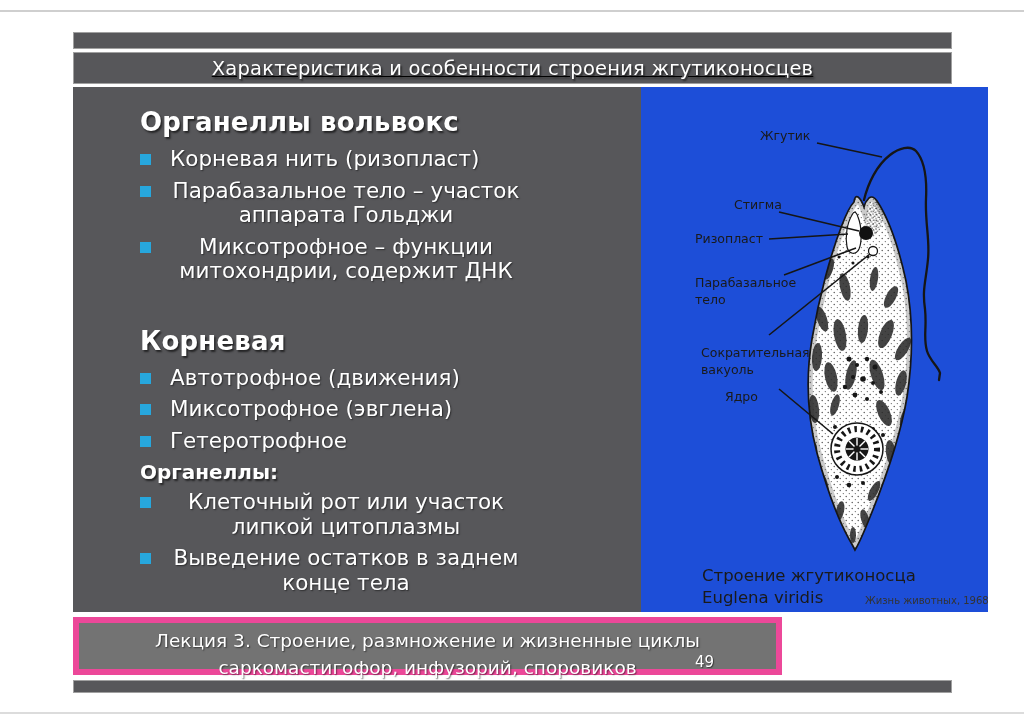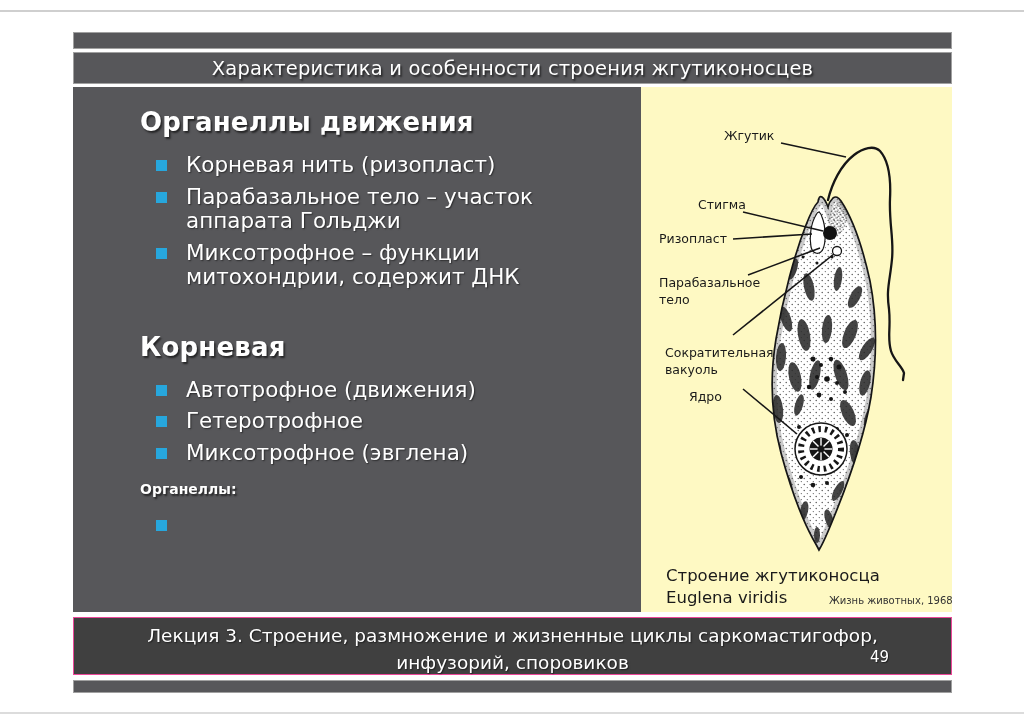--- a/index.html
+++ b/index.html
@@ -6,58 +6,58 @@
   body{
     width:1024px;height:723px;position:relative;background:#ffffff;
     font-family:"DejaVu Sans","Liberation Sans",sans-serif;overflow:hidden;
   }
   .hline{position:absolute;left:0;width:1024px;height:2px;background:#cfcfcf;}
   .hline.top{top:10px;}
   .hline.bottom{top:712px;background:#dcdcdc;}
 
   .bar{position:absolute;left:73px;width:879px;background:#57575a;border:1px solid #a0a0a0;box-sizing:border-box;}
   .bar-top{top:32px;height:17px;}
-  .bar-title{top:52px;height:32px;display:flex;align-items:center;justify-content:center;}
+  .bar-title{top:52px;height:32px;display:flex;align-items:center;justify-content:center;text-decoration:underline;}
   .bar-title span{
     color:#ffffff;font-size:19.5px;letter-spacing:0.2px;
     text-shadow:1.5px 1.5px 2px rgba(0,0,0,0.6);
   }
   .bar-bottom{top:680px;height:13px;}
 
   .panel-left{
     position:absolute;left:73px;top:87px;width:568px;height:525px;
     background:#57575a;box-sizing:border-box;padding:20px 10px 0 67px;color:#ffffff;
   }
   .panel-left h1{
     margin:0 0 10px 0;font-size:26px;font-weight:bold;letter-spacing:0.2px;
     text-shadow:1.5px 1.5px 2px rgba(0,0,0,0.6);
   }
   .panel-left h2{
-    margin:7px 0 6px 0;font-size:14px;font-weight:bold;
+    margin:7px 0 6px 0;font-size:20px;font-weight:bold;
     text-shadow:1.5px 1.5px 2px rgba(0,0,0,0.6);
   }
   .sec-gap{margin-top:42px !important;}
-  ul.slide-list{list-style:none;margin:16px;padding:0;}
+  ul.slide-list{list-style:none;margin:0;padding:0;text-align:center;}
   ul.slide-list li{display:flex;gap:19px;margin:0 0 7px 0;}
   .bullet{flex:none;width:11px;height:11px;background:#27a7dd;margin-top:7px;}
   .li-text{
     font-size:21.5px;line-height:1.14;max-width:352px;
     text-shadow:1px 1px 1.5px rgba(0,0,0,0.5);
   }
 
-  .figure-area{position:absolute;left:641px;top:87px;width:311px;height:525px;background:#fef9c3;}
+  .figure-area{position:absolute;left:641px;top:87px;width:311px;height:525px;background:#1d4ed8;padding-left:36px;}
   .figure-area svg{display:block;}
   svg text{font-family:"DejaVu Sans","Liberation Sans",sans-serif;fill:#1a1a1a;}
   .lbl{font-size:12.5px;}
   .cap{font-size:16.5px;}
   .src{font-size:10px;fill:#333;}
 
   .bar-footer{
-    position:absolute;left:73px;top:617px;width:879px;height:58px;
-    background:#404040;border:1px solid #ec4899;box-sizing:border-box;
+    position:absolute;left:73px;top:617px;width:709px;height:58px;
+    background:#737373;border:6px solid #ec4899;box-sizing:border-box;
   }
   .footer-text{
     max-width:740px;margin:5px auto 0 auto;text-align:center;color:#ffffff;
     font-size:18.5px;line-height:1.45;text-shadow:1px 1px 1.5px rgba(0,0,0,0.55);
   }
   .page-num{
     position:absolute;right:62px;top:30px;color:#ffffff;font-size:15px;
     text-shadow:1px 1px 1px rgba(0,0,0,0.5);
     margin-left:17px;
   }
@@ -67,21 +67,21 @@
 
 <div class="hline top"></div>
 
 <div class="bar bar-top"></div>
 
 <div class="bar bar-title">
   <span>Характеристика и особенности строения жгутиконосцев</span>
 </div>
 
 <div class="panel-left">
-  <h1>Органеллы движения</h1>
+  <h1>Органеллы вольвокс</h1>
   <ul class="slide-list">
     <li>
       <span class="bullet"></span>
       <span class="li-text">Корневая нить (ризопласт)</span>
     </li>
     <li>
       <span class="bullet"></span>
       <span class="li-text">Парабазальное тело – участок аппарата Гольджи</span>
     </li>
     <li>
@@ -91,32 +91,37 @@
   </ul>
 
   <h1 class="sec-gap">Корневая</h1>
   <ul class="slide-list">
     <li>
       <span class="bullet"></span>
       <span class="li-text">Автотрофное (движения)</span>
     </li>
     <li>
       <span class="bullet"></span>
+      <span class="li-text">Миксотрофное (эвглена)</span>
+    </li>
+    <li>
+      <span class="bullet"></span>
       <span class="li-text">Гетеротрофное</span>
-    </li>
-    <li>
-      <span class="bullet"></span>
-      <span class="li-text">Миксотрофное (эвглена)</span>
     </li>
   </ul>
 
   <h2>Органеллы:</h2>
   <ul class="slide-list">
     <li>
       <span class="bullet"></span>
+      <span class="li-text">Клеточный рот или участок липкой цитоплазмы</span>
+    </li>
+    <li>
+      <span class="bullet"></span>
+      <span class="li-text">Выведение остатков в заднем конце тела</span>
     </li>
   </ul>
 </div>
 
 <div class="figure-area">
   <svg width="311" height="525" viewBox="0 0 311 525">
     <defs>
       <pattern id="stip" patternUnits="userSpaceOnUse" width="6" height="6">
         <circle cx="1.2" cy="1.5" r="0.7" fill="#4a4a4a"></circle>
         <circle cx="4.3" cy="4.6" r="0.6" fill="#5a5a5a"></circle>

